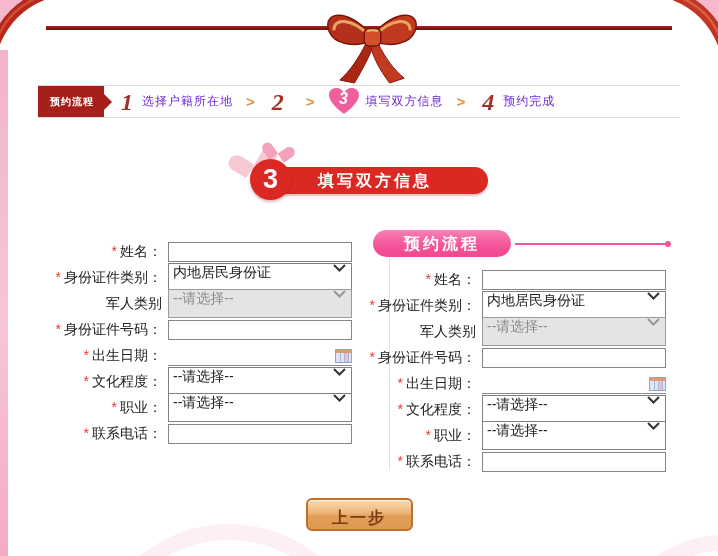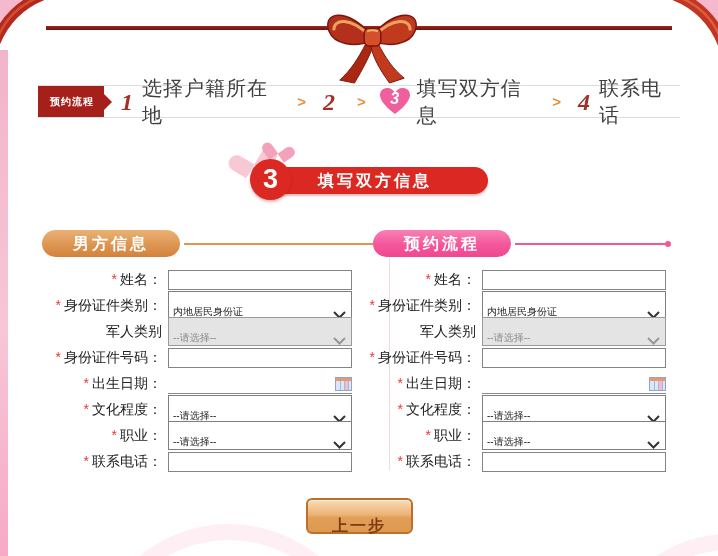--- a/index.html
+++ b/index.html
@@ -24,21 +24,21 @@
   .stepbar{position:absolute;left:38px;top:85px;width:642px;height:31px;
     border-top:1px solid #dcdcdc;border-bottom:1px solid #dcdcdc;
     display:flex;align-items:center;z-index:5;background:#fff}
   .flag{background:#a6201b;color:#fff;font-weight:bold;font-size:10px;height:31px;
     line-height:31px;padding:0 10px 0 12px;position:relative;letter-spacing:1px;flex:none}
   .flag::after{content:"";position:absolute;right:-8px;top:50%;margin-top:-8px;
     border-left:8px solid #a6201b;border-top:8px solid transparent;border-bottom:8px solid transparent}
   .step{display:flex;align-items:center;margin-left:17px}
   .num{font-family:"Liberation Serif","DejaVu Serif",serif;font-style:italic;font-weight:bold;
     font-size:24px;color:#a33026;margin-right:9px;line-height:1}
-  .slabel{font-size:20px;color:#404040;letter-spacing:1px}
+  .slabel{font-size:12px;color:#6d28d9;letter-spacing:1px}
   .chev-sep{color:#e4933f;font-weight:bold;font-size:15px;margin-left:13px;flex:none}
   .stepheart{position:relative;width:30px;height:27px;margin-left:14px;margin-right:7px;flex:none}
   .stepheart svg{display:block}
   .stepheart .hnum{position:absolute;left:0;right:0;top:2px;text-align:center;color:#fff;
     font-weight:bold;font-style:italic;font-size:16px}
 
   
   .banner{position:absolute;left:0;top:138px;width:718px;height:72px;z-index:5}
   .cssheart{position:absolute}
   .cssheart i{display:block;position:relative;width:100%;height:100%}
@@ -72,34 +72,34 @@
   .pill-line::after{content:"";position:absolute;right:-3px;top:-2px;width:6px;height:6px;
     border-radius:50%;background:inherit}
 
   .rows{margin-top:11px}
   .row{display:flex;align-items:center;height:21px;margin-bottom:5px}
   .lbl{width:124px;flex:none;text-align:right;font-size:14px;color:#222;padding-right:6px;white-space:nowrap}
   .req{color:#e8392f;margin-right:3px}
   input.txt{width:184px;height:20px;border:1px solid #848484;box-sizing:border-box;
     padding:0 3px;font-size:13px;font-family:inherit;background:#fff}
   .sel{width:184px;height:29px;border:1px solid #7f7f7f;background:#fff;box-sizing:border-box;
-    display:flex;align-items:flex-end;justify-content:space-between;padding:0 5px 0 4px;
-    font-size:10px;color:#222;cursor:default}
+    display:flex;align-items:flex-start;justify-content:space-between;padding:0 5px 0 4px;
+    font-size:14px;color:#222;cursor:default}
   .sel.disabled{background:#e4e4e4;color:#8c8c8c;border-color:#9a9a9a}
   .sel .chev{flex:none;display:flex;align-items:center}
   .datewrap{width:184px;height:20px;position:relative;border-bottom:1px solid #8a8a8a}
   .datewrap input{position:absolute;left:0;top:1px;width:160px;height:17px;border:none;outline:none;
     font-size:13px;background:transparent;font-family:inherit}
   .cal{position:absolute;right:0;bottom:2px;width:17px;height:14px;cursor:pointer}
 
   
   .btnrow{position:absolute;left:0;top:498px;width:718px;display:flex;justify-content:center;
     gap:13px;z-index:6}
   .btn{width:107px;height:33px;border-radius:6px;font-weight:bold;font-size:16px;letter-spacing:2px;
-    cursor:pointer;font-family:inherit;padding:16px}
+    cursor:pointer;font-family:inherit;padding:8px}
   .btn.prev{background:linear-gradient(180deg,#f8dcb8 0%,#edb477 45%,#e29f58 55%,#dd9950 100%);
     border:2px solid #c06f2a;color:#7c3a12;box-shadow:inset 0 1px 0 #fdf0dc}
   .btn.submit{background:linear-gradient(180deg,#fdd7e9 0%,#f7a3cd 45%,#f08cc0 55%,#ee84bb 100%);
     border:2px solid #db5c9f;color:#7d1d4e;box-shadow:inset 0 1px 0 #feebf4}
 </style>
 </head>
 <body>
 
 <div class="arc arc1"></div>
 <div class="arc arc2"></div>
@@ -146,45 +146,41 @@
     <svg width="30" height="27" viewBox="0 0 30 27">
       <path d="M15 26 C4 18 0 11 0 7 C0 2.5 3.5 0 7.5 0 C11 0 13.5 2 15 5 C16.5 2 19 0 22.5 0 C26.5 0 30 2.5 30 7 C30 11 26 18 15 26 Z" fill="#ef5f9d"></path>
     </svg>
     <span class="hnum">3</span>
   </div>
   <span class="slabel">填写双方信息</span>
   <span class="chev-sep">&gt;</span>
 
   <div class="step">
     <span class="num">4</span>
-    <span class="slabel">联系电话</span>
+    <span class="slabel">预约完成</span>
   </div>
 </div>
 
 <div class="banner">
   <span class="cssheart bh1">
       <i></i>
     </span>
   <span class="cssheart bh2">
       <i></i>
     </span>
   <span class="cssheart bh3">
       <i></i>
     </span>
   <div class="banner-bar">填写双方信息</div>
   <div class="banner-circle">3</div>
 </div>
 
 <div class="divider"></div>
 
 <div class="col male">
-  <div class="colhead">
-    <span class="pill">男方信息</span>
-    <span class="pill-line"></span>
-  </div>
   <div class="rows">
     <div class="row">
       <label class="lbl"><span class="req">*</span><span>姓名：</span></label>
       <input class="txt" type="text" value="" style="">
     </div>
     <div class="row">
       <label class="lbl"><span class="req">*</span><span>身份证件类别：</span></label>
       <div class="sel">
         <span>内地居民身份证</span>
         <span class="chev">

